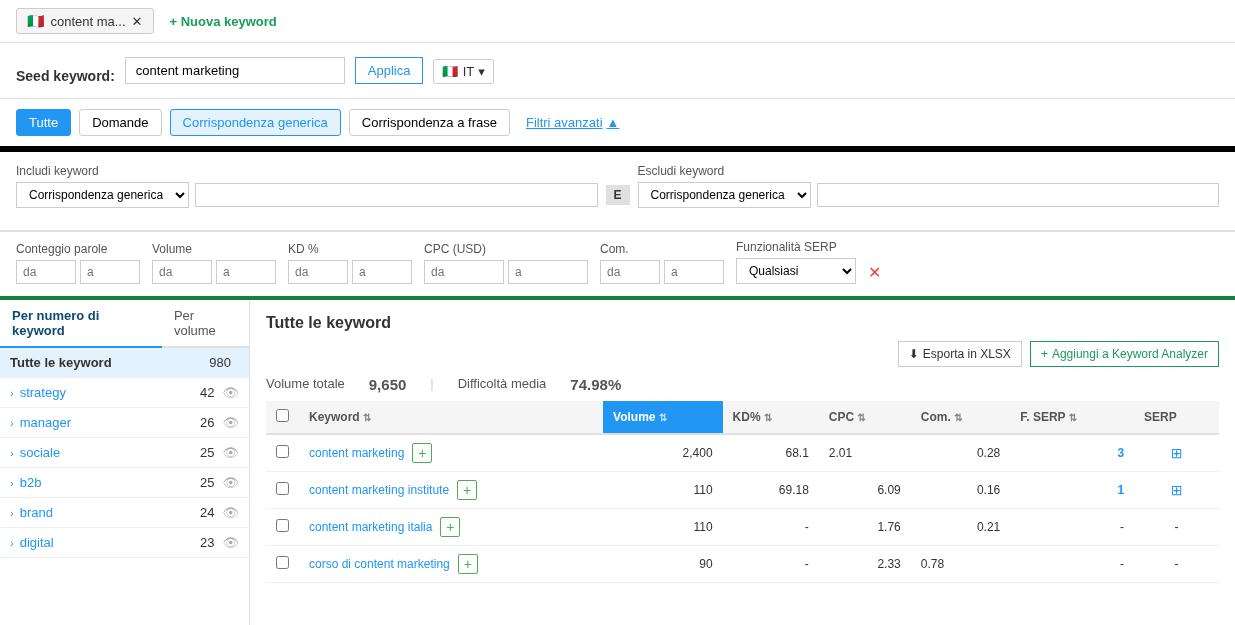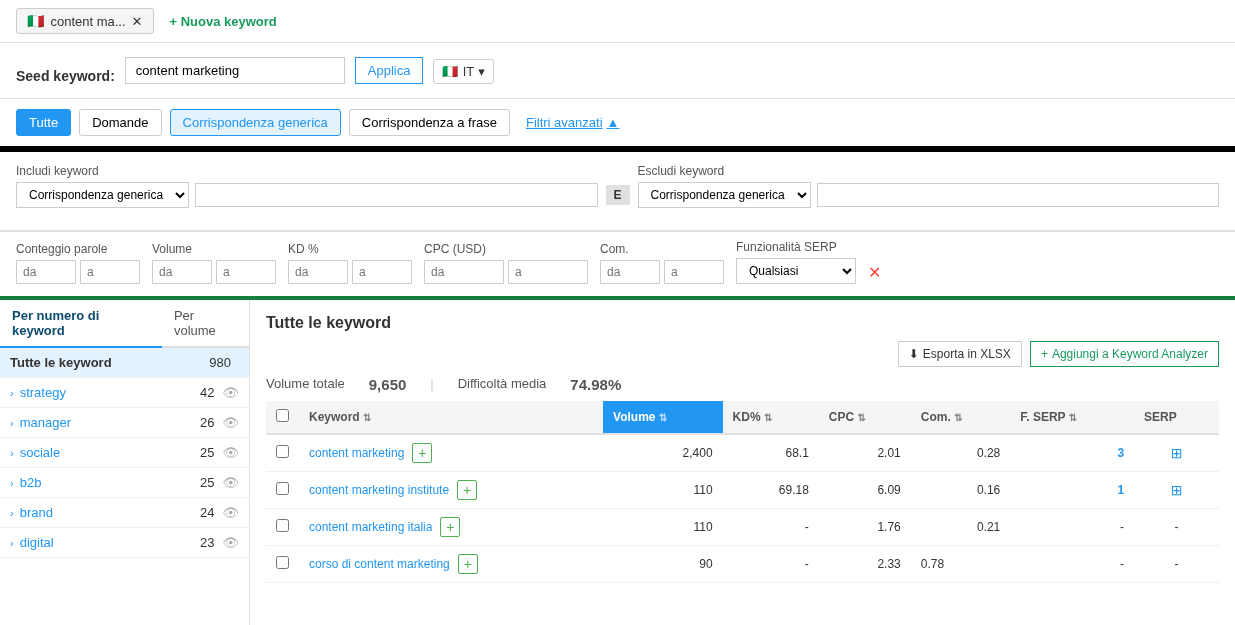--- a/index.html
+++ b/index.html
@@ -401,21 +401,21 @@
         <input type="checkbox" style="">
       </td>
       <td>
         <span style="display:flex;align-items:center;gap:8px;">
           <a href="#" class="kw-link">content marketing</a>
           <button class="add-icon-btn">+</button>
         </span>
       </td>
       <td style="text-align:right;">2,400</td>
       <td style="text-align:right;">68.1</td>
-      <td style="text-align:right;">2.01</td>
+      <td style="">2.01</td>
       <td style="text-align:right;">0.28</td>
       <td style="text-align:right;">
         <span class="serp-num">3</span>
       </td>
       <td style="text-align:center;">
         <span class="serp-icon">⊞</span>
       </td>
     </tr>
           <tr>
       <td class="checkbox-cell">

